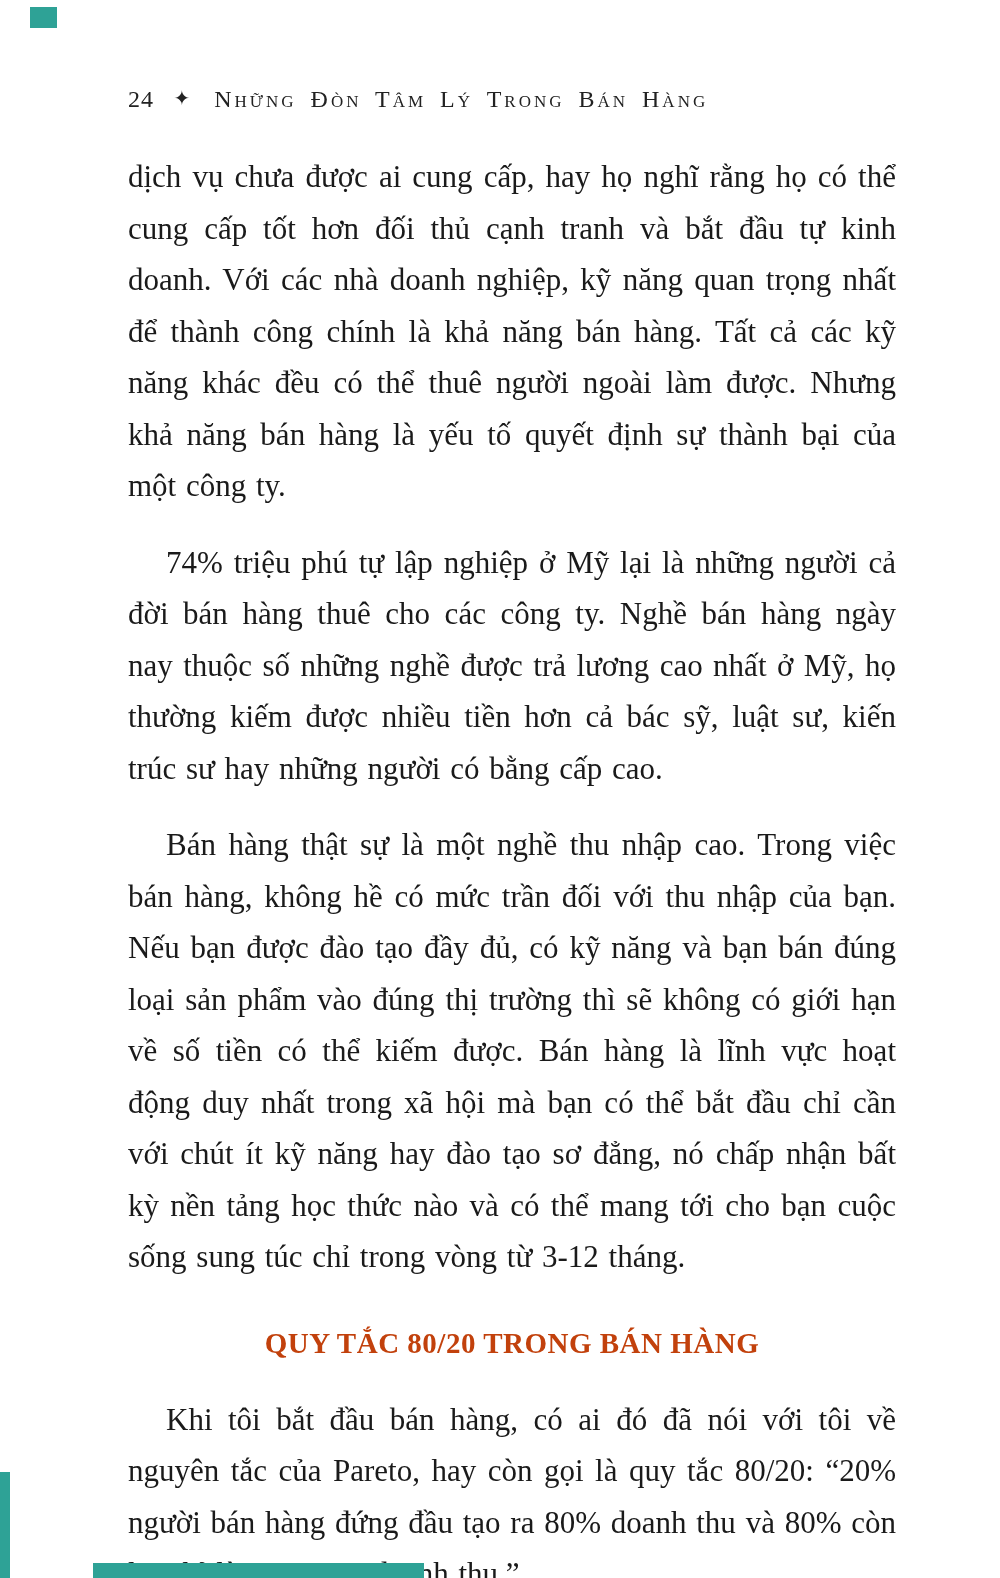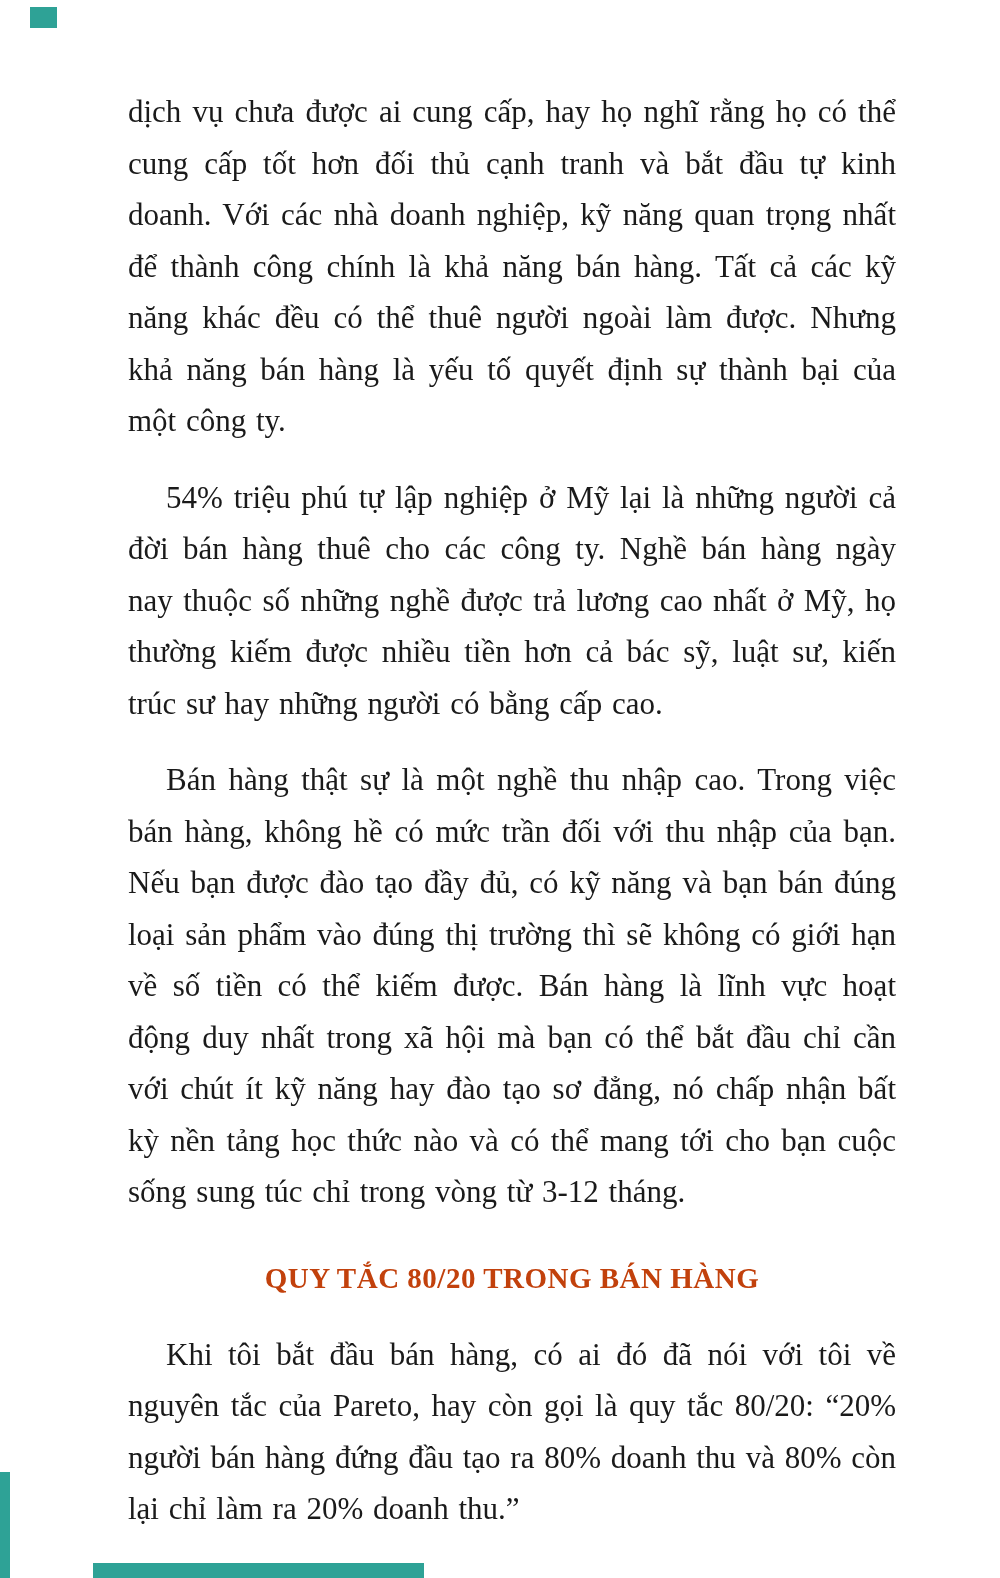--- a/index.html
+++ b/index.html
@@ -88,26 +88,31 @@
     height: 15px;
   }
 </style>
 </head>
 <body>
 
 <div class="page">
 
   <div class="text-column">
 
+    <header class="running-head">
+      <span class="page-num">24</span>
+      <span class="sep">✦</span>
+      <span class="head-title">Những Đòn Tâm Lý Trong Bán Hàng</span>
+    </header>
 
     <main>
 
       <p class="para no-indent">dịch vụ chưa được ai cung cấp, hay họ nghĩ rằng họ có thể cung cấp tốt hơn đối thủ cạnh tranh và bắt đầu tự kinh doanh. Với các nhà doanh nghiệp, kỹ năng quan trọng nhất để thành công chính là khả năng bán hàng. Tất cả các kỹ năng khác đều có thể thuê người ngoài làm được. Nhưng khả năng bán hàng là yếu tố quyết định sự thành bại của một công ty.</p>
 
-      <p class="para">54% triệu phú tự lập nghiệp ở Mỹ lại là những người cả đời bán hàng thuê cho các công ty. Nghề bán hàng ngày nay thuộc số những nghề được trả lương cao nhất ở Mỹ, họ thường kiếm được nhiều tiền hơn cả bác sỹ, luật sư, kiến trúc sư hay những người có bằng cấp cao.</p>
+      <p class="para">74% triệu phú tự lập nghiệp ở Mỹ lại là những người cả đời bán hàng thuê cho các công ty. Nghề bán hàng ngày nay thuộc số những nghề được trả lương cao nhất ở Mỹ, họ thường kiếm được nhiều tiền hơn cả bác sỹ, luật sư, kiến trúc sư hay những người có bằng cấp cao.</p>
 
       <p class="para">Bán hàng thật sự là một nghề thu nhập cao. Trong việc bán hàng, không hề có mức trần đối với thu nhập của bạn. Nếu bạn được đào tạo đầy đủ, có kỹ năng và bạn bán đúng loại sản phẩm vào đúng thị trường thì sẽ không có giới hạn về số tiền có thể kiếm được. Bán hàng là lĩnh vực hoạt động duy nhất trong xã hội mà bạn có thể bắt đầu chỉ cần với chút ít kỹ năng hay đào tạo sơ đẳng, nó chấp nhận bất kỳ nền tảng học thức nào và có thể mang tới cho bạn cuộc sống sung túc chỉ trong vòng từ 3-12 tháng.</p>
 
       <h2 class="section-heading">QUY TẮC 80/20 TRONG BÁN HÀNG</h2>
 
       <p class="para">Khi tôi bắt đầu bán hàng, có ai đó đã nói với tôi về nguyên tắc của Pareto, hay còn gọi là quy tắc 80/20: “20% người bán hàng đứng đầu tạo ra 80% doanh thu và 80% còn lại chỉ làm ra 20% doanh thu.”</p>
 
     </main>
   </div>
 

